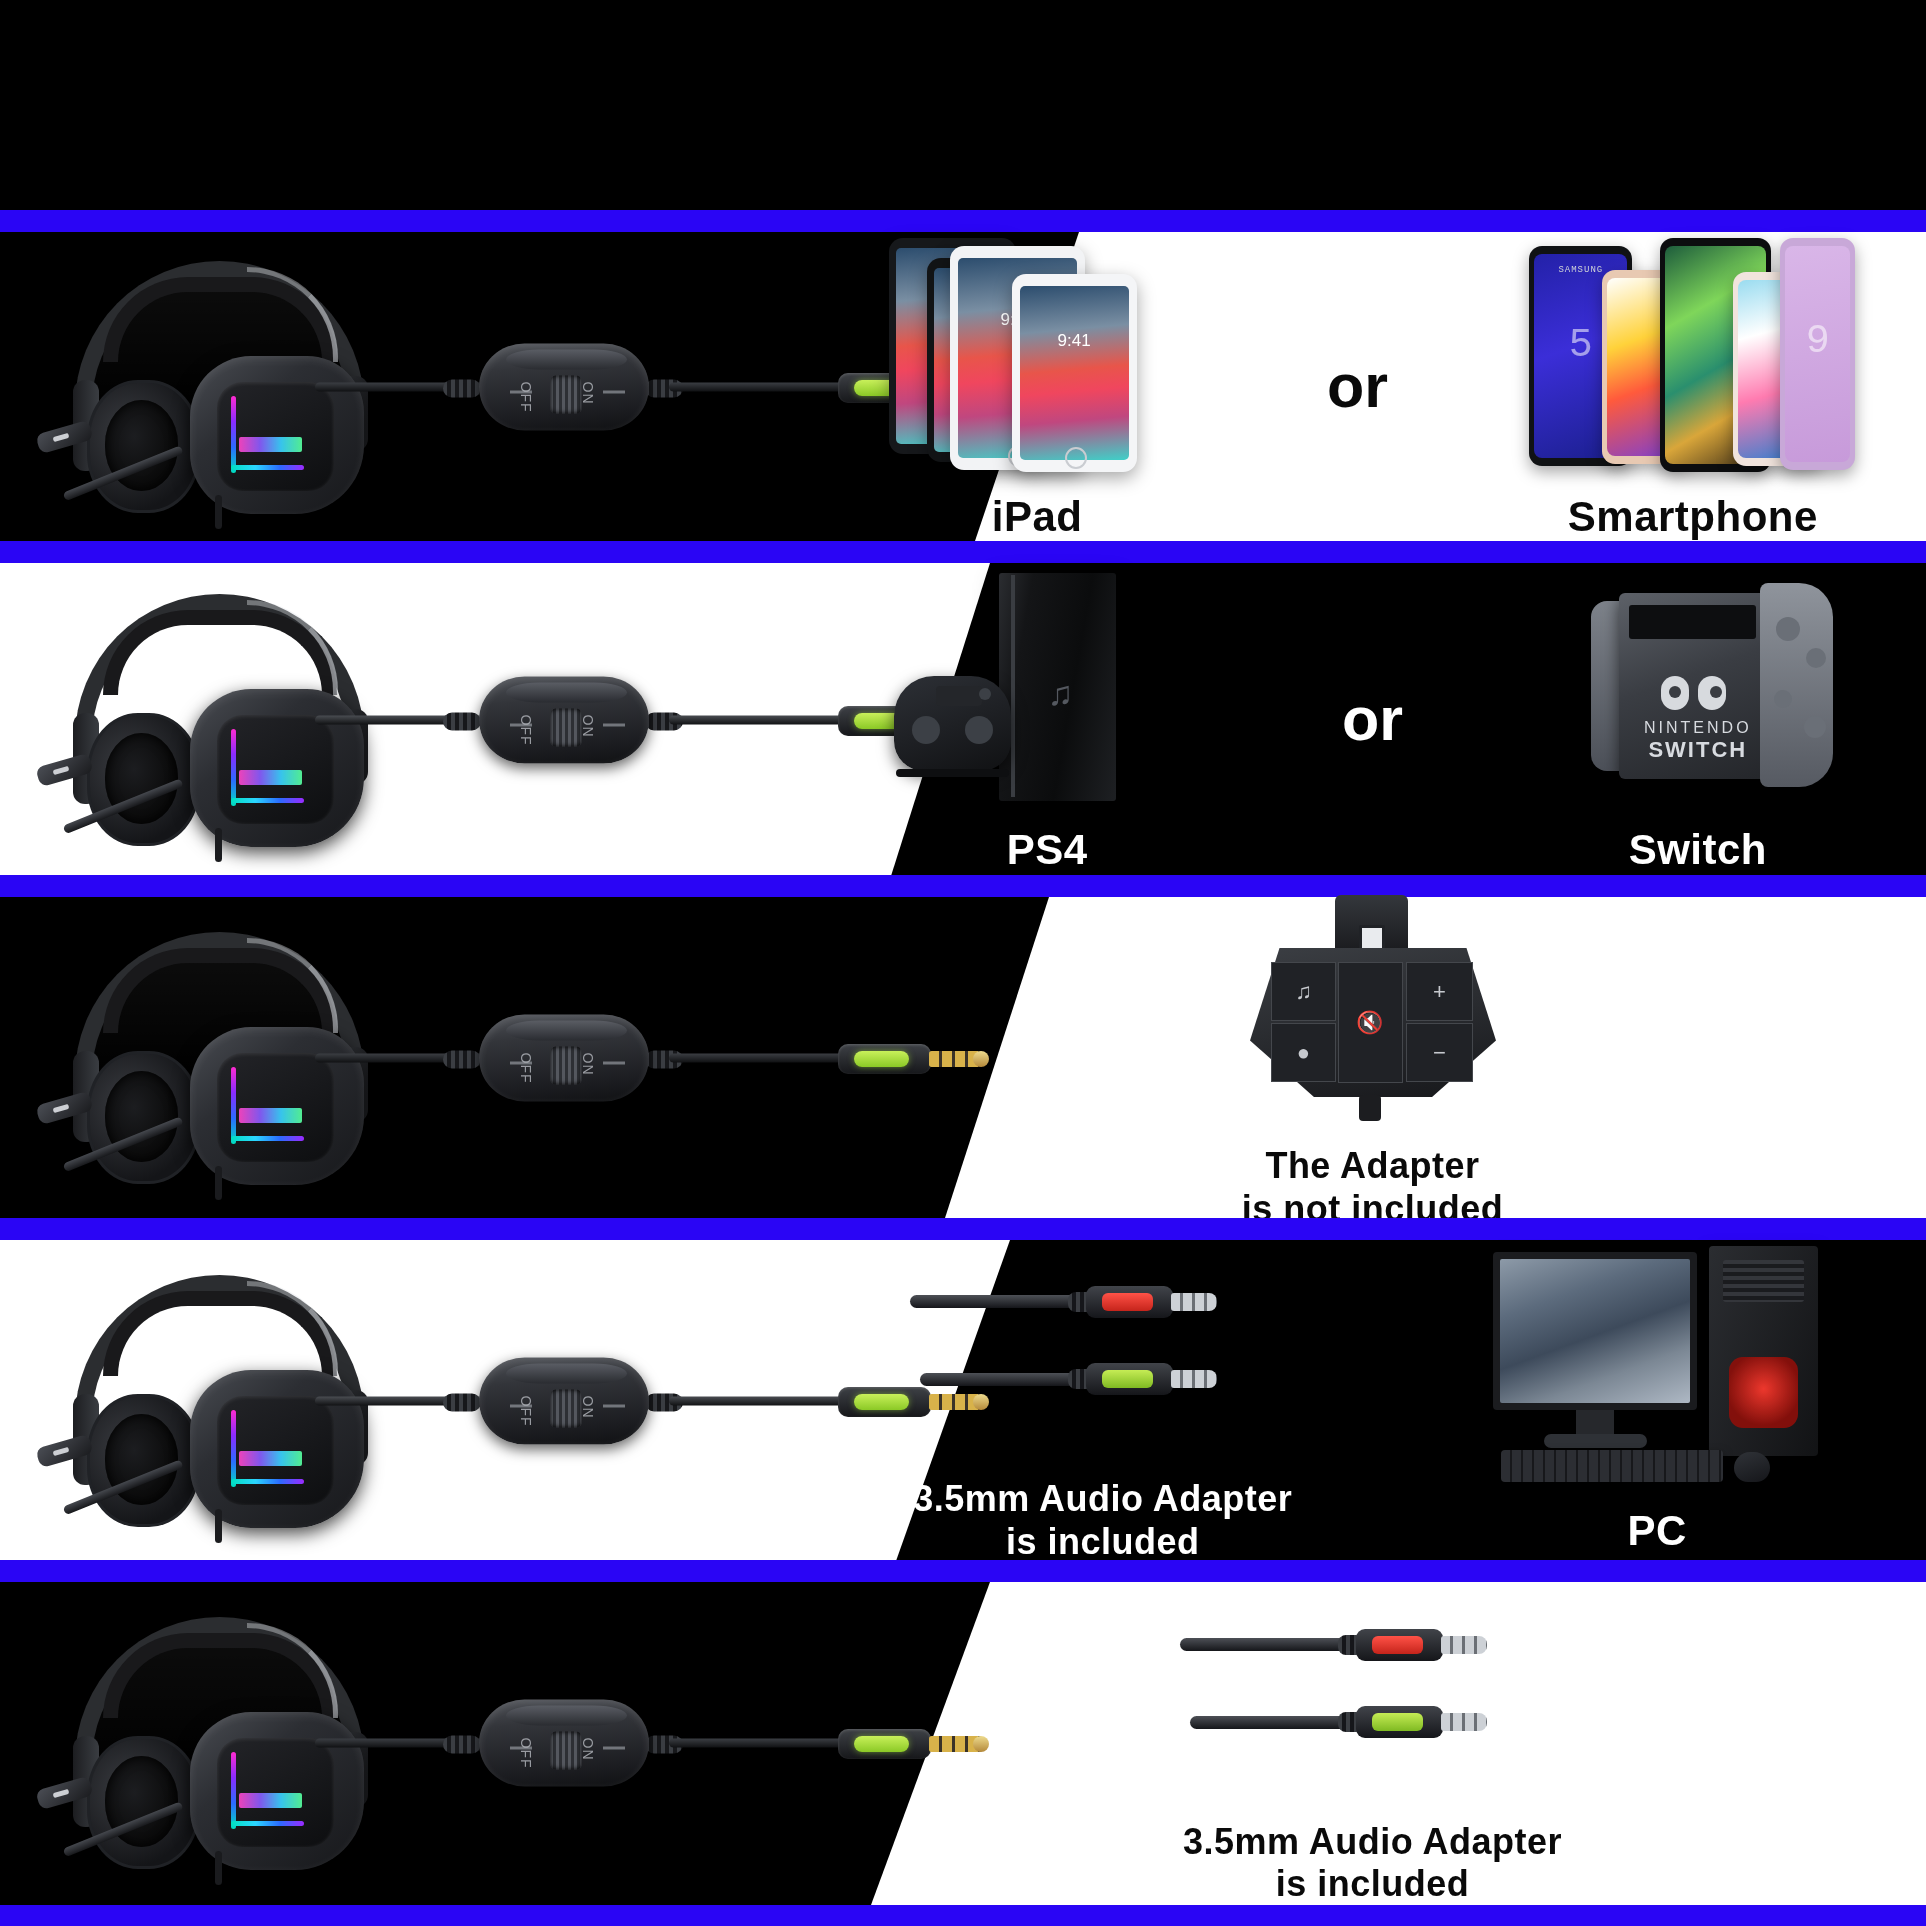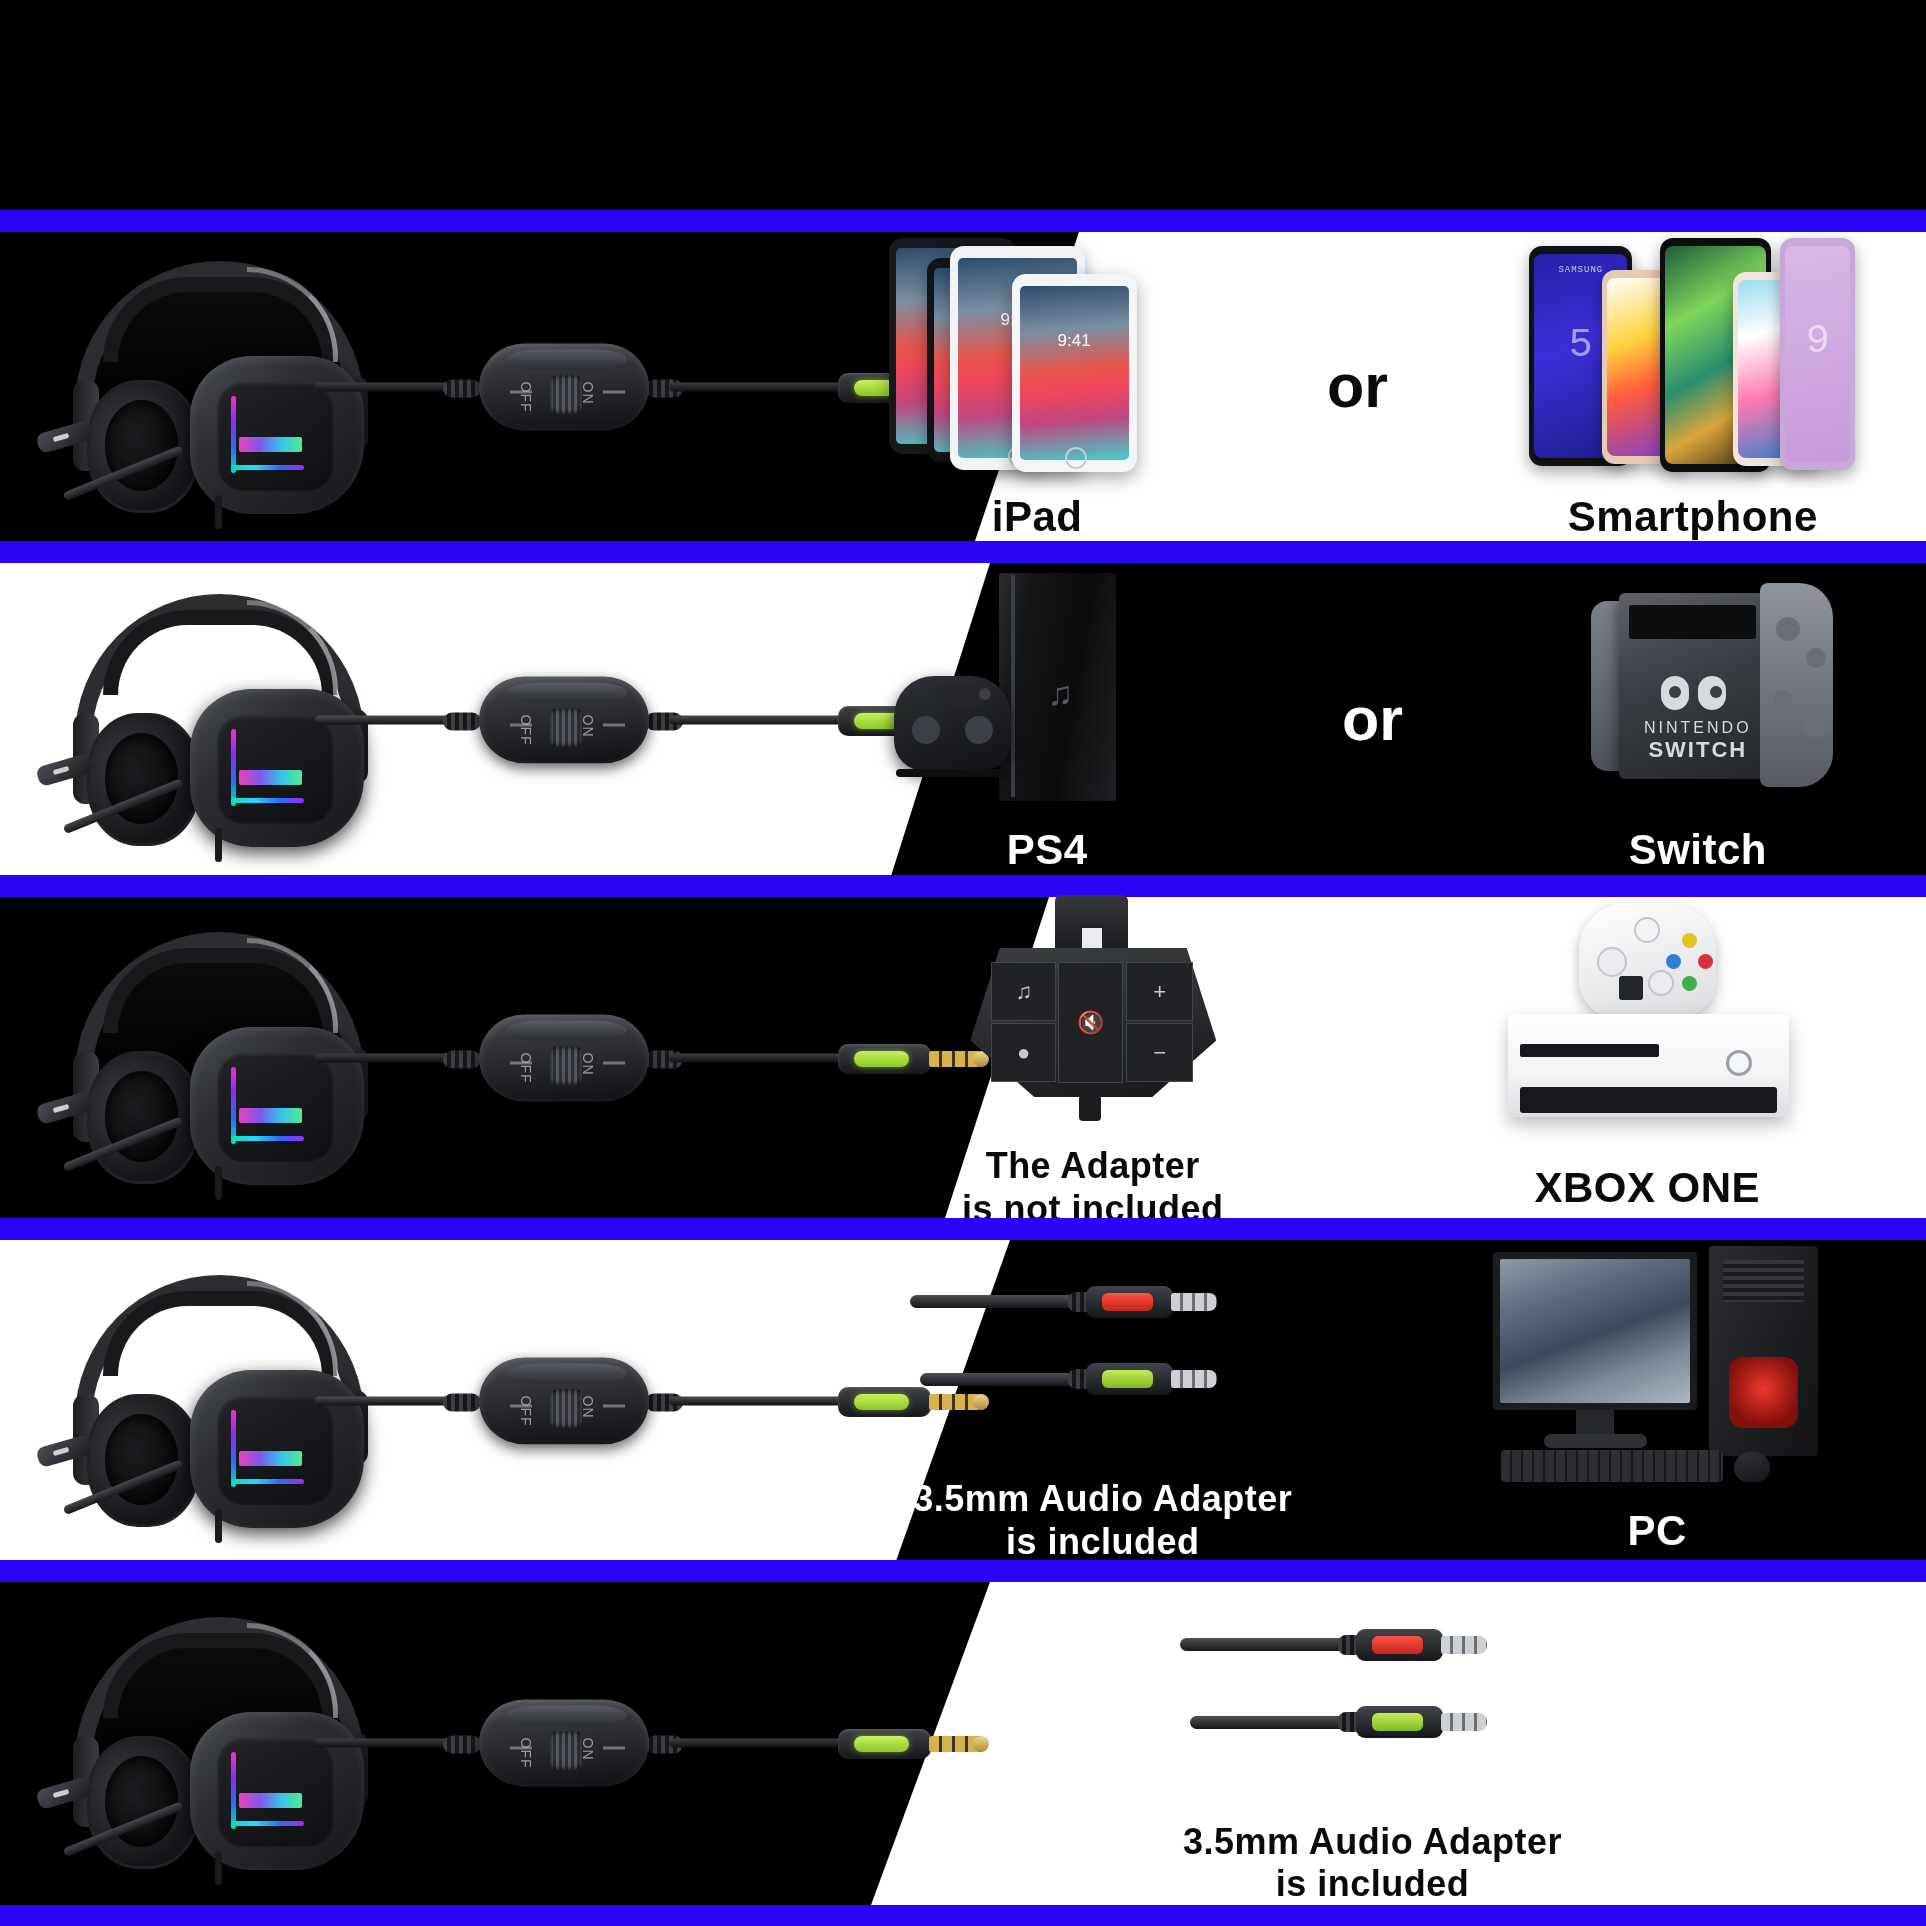--- a/index.html
+++ b/index.html
@@ -495,41 +495,20 @@
                 <span style="left:135px;top:0;width:67px;height:59px;">+</span>
                 <span style="left:0;top:61px;width:65px;height:59px;">●</span>
                 <span style="left:135px;top:61px;width:67px;height:59px;">−</span>
               </div>
               <div class="plugb"></div>
             </div>
           </div>
           <div class="devlabel small" style="white-space:pre-line;">The Adapter
 is not included</div>
         </div>
-        <div class="devcell">
-          <div class="devart">
-            <div class="xb">
-              <div class="ctr">
-                <div class="x"></div>
-                <i style="left:18px;top:44px;width:30px;height:30px;background:#e9ebee;border:2px solid #c2c5c9;box-sizing:border-box;"></i>
-                <i style="left:69px;top:67px;width:26px;height:26px;background:#e9ebee;border:2px solid #c2c5c9;box-sizing:border-box;"></i>
-                <i style="left:103px;top:30px;width:15px;height:15px;background:#e3c11f;"></i>
-                <i style="left:119px;top:51px;width:15px;height:15px;background:#d3313b;"></i>
-                <i style="left:87px;top:51px;width:15px;height:15px;background:#2f7fd6;"></i>
-                <i style="left:103px;top:73px;width:15px;height:15px;background:#3fae4a;"></i>
-                <i style="left:40px;top:73px;width:24px;height:24px;border-radius:3px;background:#23262a;"></i>
-              </div>
-              <div class="con"></div>
-              <div class="slot"></div>
-              <div class="xlogo"></div>
-              <div class="base"></div>
-            </div>
-          </div>
-          <div class="devlabel">XBOX ONE</div>
-        </div>
       </div>
     </div>
   </div>
 
   <div class="row onBlack" style="top:1218px;height:343px;background:#000;">
     <div class="bar" style="top:0;"></div>
     <div style="position:absolute;left:0;top:22px;width:1927px;height:321px;background:#fff;clip-path:polygon(0 0,1010px 0,896px 321px,0 321px);"></div>
 
     <div class="prod" style="top:22px;bottom:0;">
       <div class="hs">

